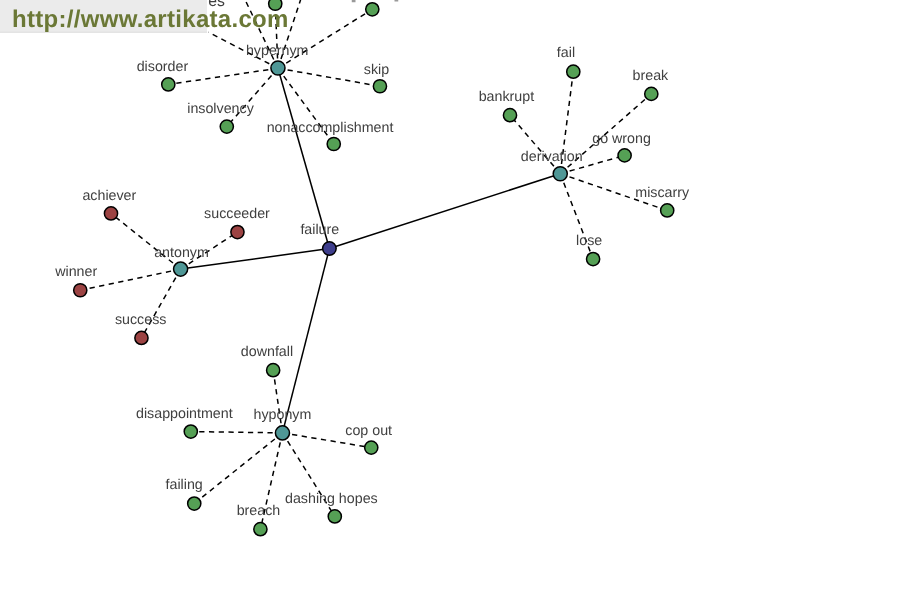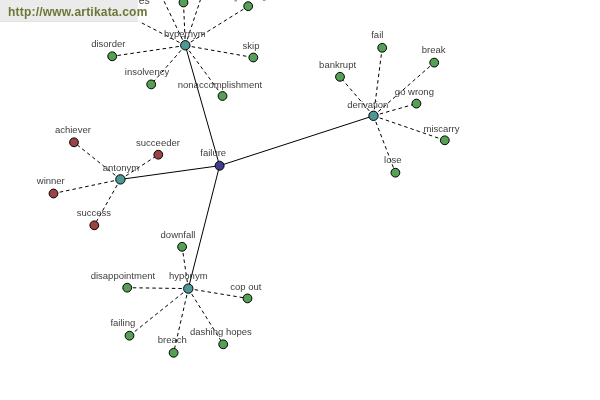--- a/index.html
+++ b/index.html
@@ -1,21 +1,21 @@
 <!DOCTYPE html>
 <html><head>
 <meta charset="utf-8">
 <style>
   html,body{margin:0;padding:0;}
   body{width:600px;height:400px;background:#ffffff;overflow:hidden;position:relative;
        font-family:"Liberation Sans",sans-serif;}
   svg{position:absolute;left:0;top:0;}
   #urlbox{position:absolute;left:0;top:0;width:138px;height:21px;background:#ebebeb;
           border-bottom:1px solid #e4e4e4;}
-  #urlbox span{position:absolute;left:8px;top:5px;font-size:12px;letter-spacing:0.2px;color:#6b7836;font-weight:bold;}
+  #urlbox span{position:absolute;left:8px;top:5px;font-size:16px;letter-spacing:0.2px;color:#6b7836;font-weight:bold;}
 </style>
 </head>
 <body>
 <svg width="600" height="400" viewBox="0 0 600 400">
   <g stroke="#000000" stroke-width="1" fill="none">
 
     <line x1="219.6" y1="165.7" x2="185.3" y2="45.5"></line>
     <line x1="219.6" y1="165.7" x2="373.5" y2="115.8"></line>
     <line x1="219.6" y1="165.7" x2="120.4" y2="179.4"></line>
     <line x1="219.6" y1="165.7" x2="188.3" y2="288.6"></line>

